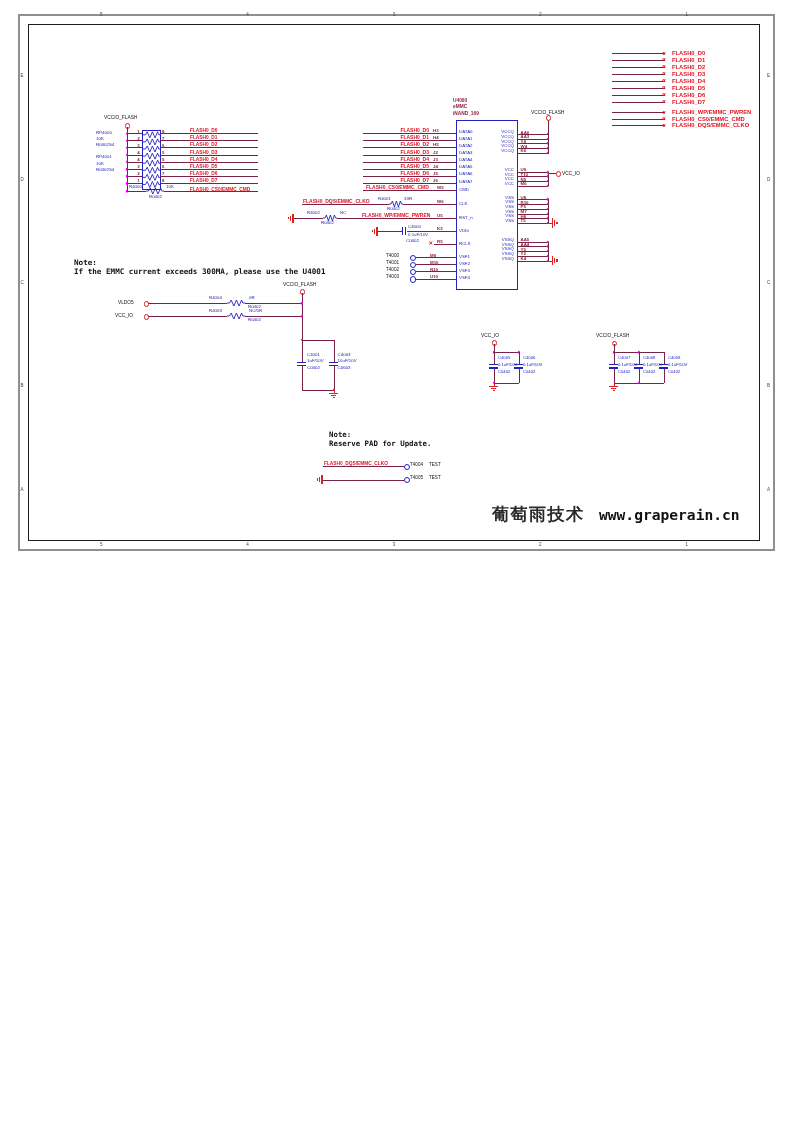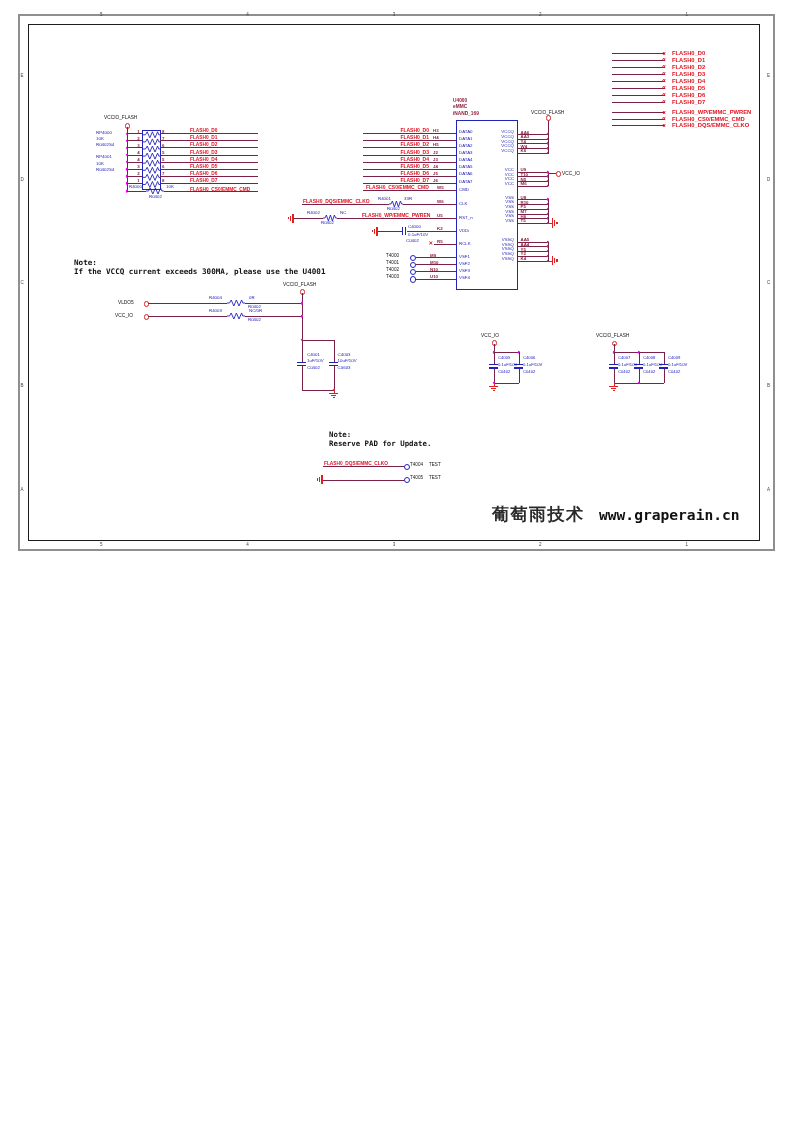--- a/index.html
+++ b/index.html
@@ -557,21 +557,21 @@
       <span class="dot" style="left:73.5px;top:2.36px;"></span>
     </div>
     </div>
   <span class="vwire" style="left:547.5px;top:241.6px;height:19px;"></span>
   <span class="gh" style="left:548px;top:260.5px;width:4px;"></span>
   <span class="gv" style="left:552px;top:255.8px;height:9.5px;"></span>
   <span class="gv" style="left:554.2px;top:257.8px;height:5.5px;"></span>
   <span class="gv" style="left:556.4px;top:259.4px;height:2.2px;"></span>
 
   <div class="mono" style="left:74px;top:258px;font-size:7.6px;">Note:</div>
-  <div class="mono" style="left:74px;top:267px;font-size:7.6px;">If the VCCQ current exceeds 300MA, please use the U4001</div>
+  <div class="mono" style="left:74px;top:267px;font-size:7.6px;">If the EMMC current exceeds 300MA, please use the U4001</div>
 
   <span class="blk" style="left:283px;top:281.8px;">VCCIO_FLASH</span>
   <span class="pwrc" style="left:299.7px;top:289.4px;"></span>
   <span class="vwire" style="left:301.6px;top:293px;height:47px;"></span>
 
   <span class="blk" style="left:118px;top:300.4px;">VLDO5</span>
   <span class="pwrc" style="left:143.6px;top:301.4px;"></span>
   <span class="wire" style="left:147.6px;top:303.3px;width:79.4px;"></span>
   <span class="bl" style="left:209px;top:296px;">R4004</span>
   <svg width="18" height="8" viewBox="0 0 18 8" style="left:227px;top:299.3px;">

